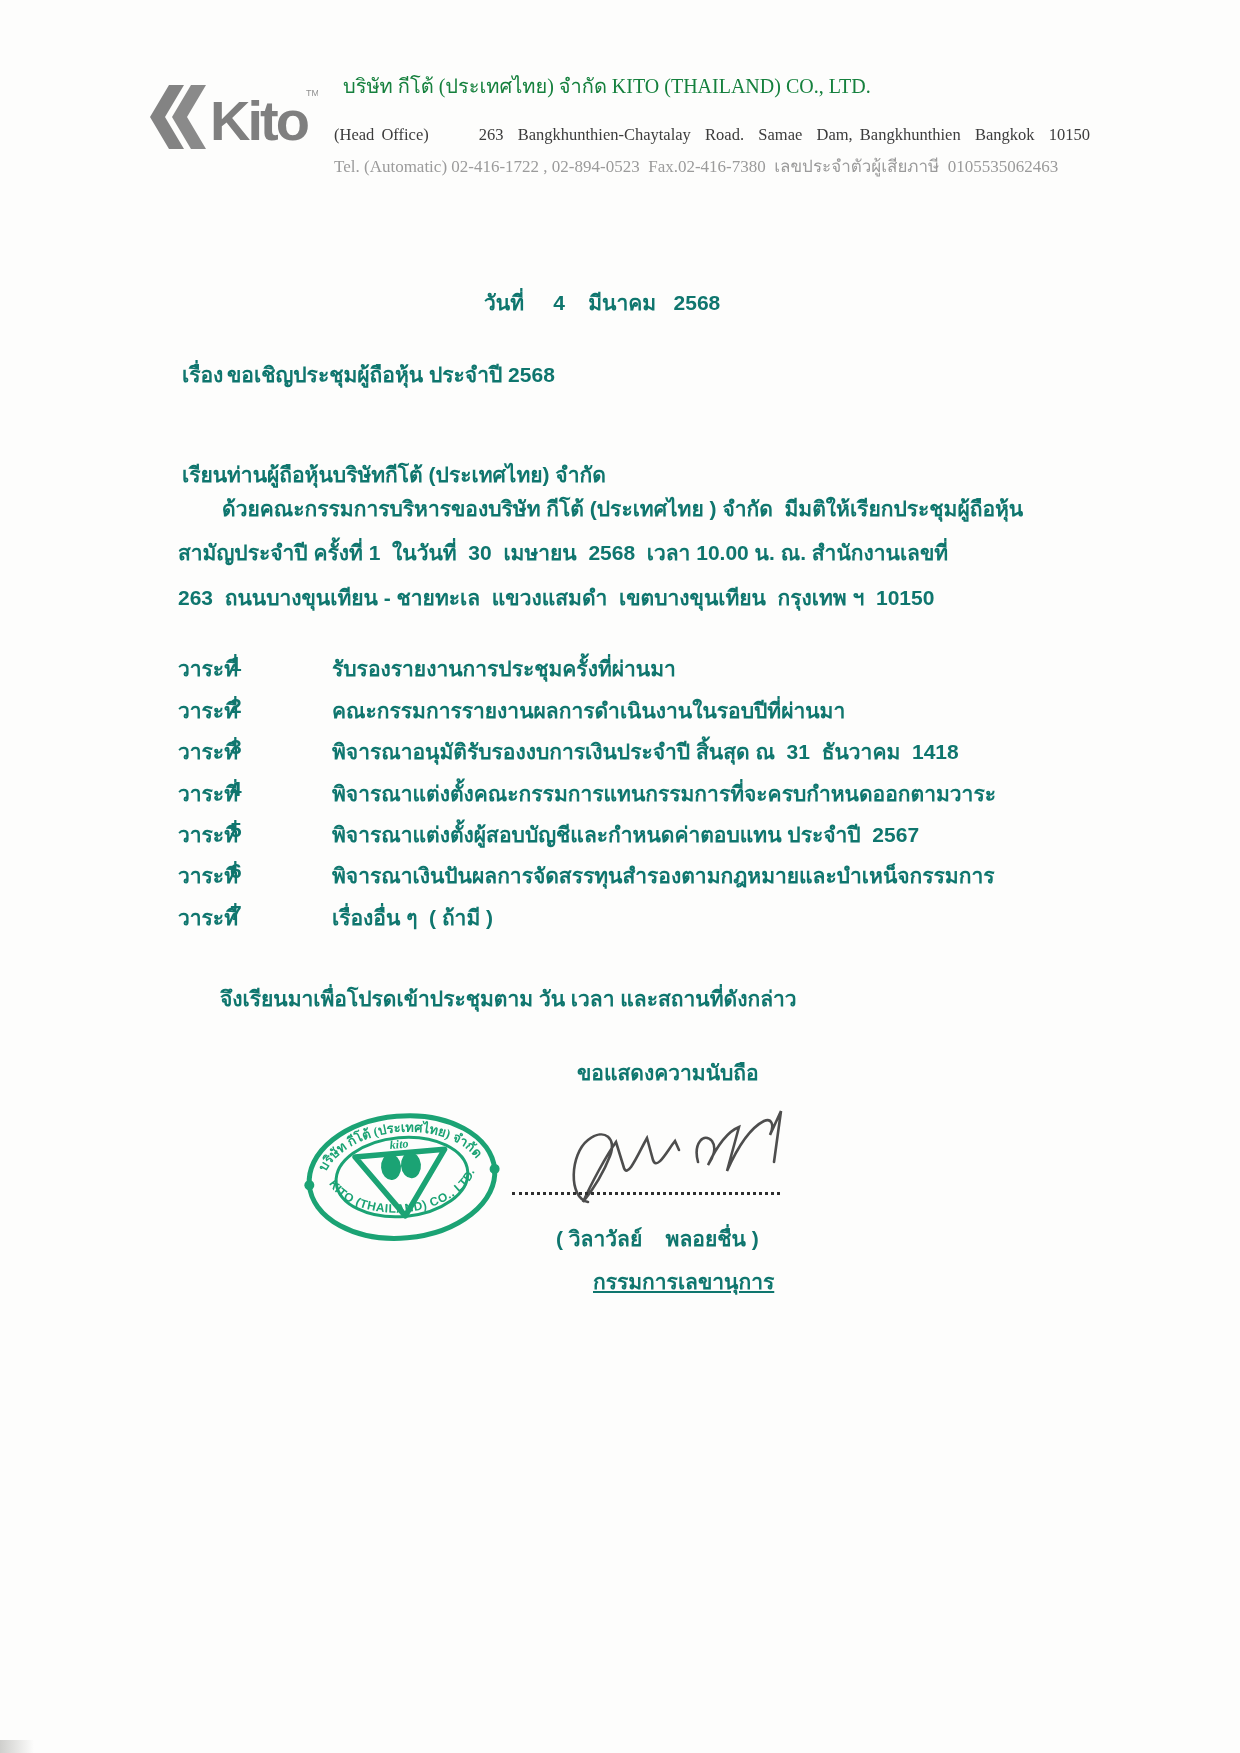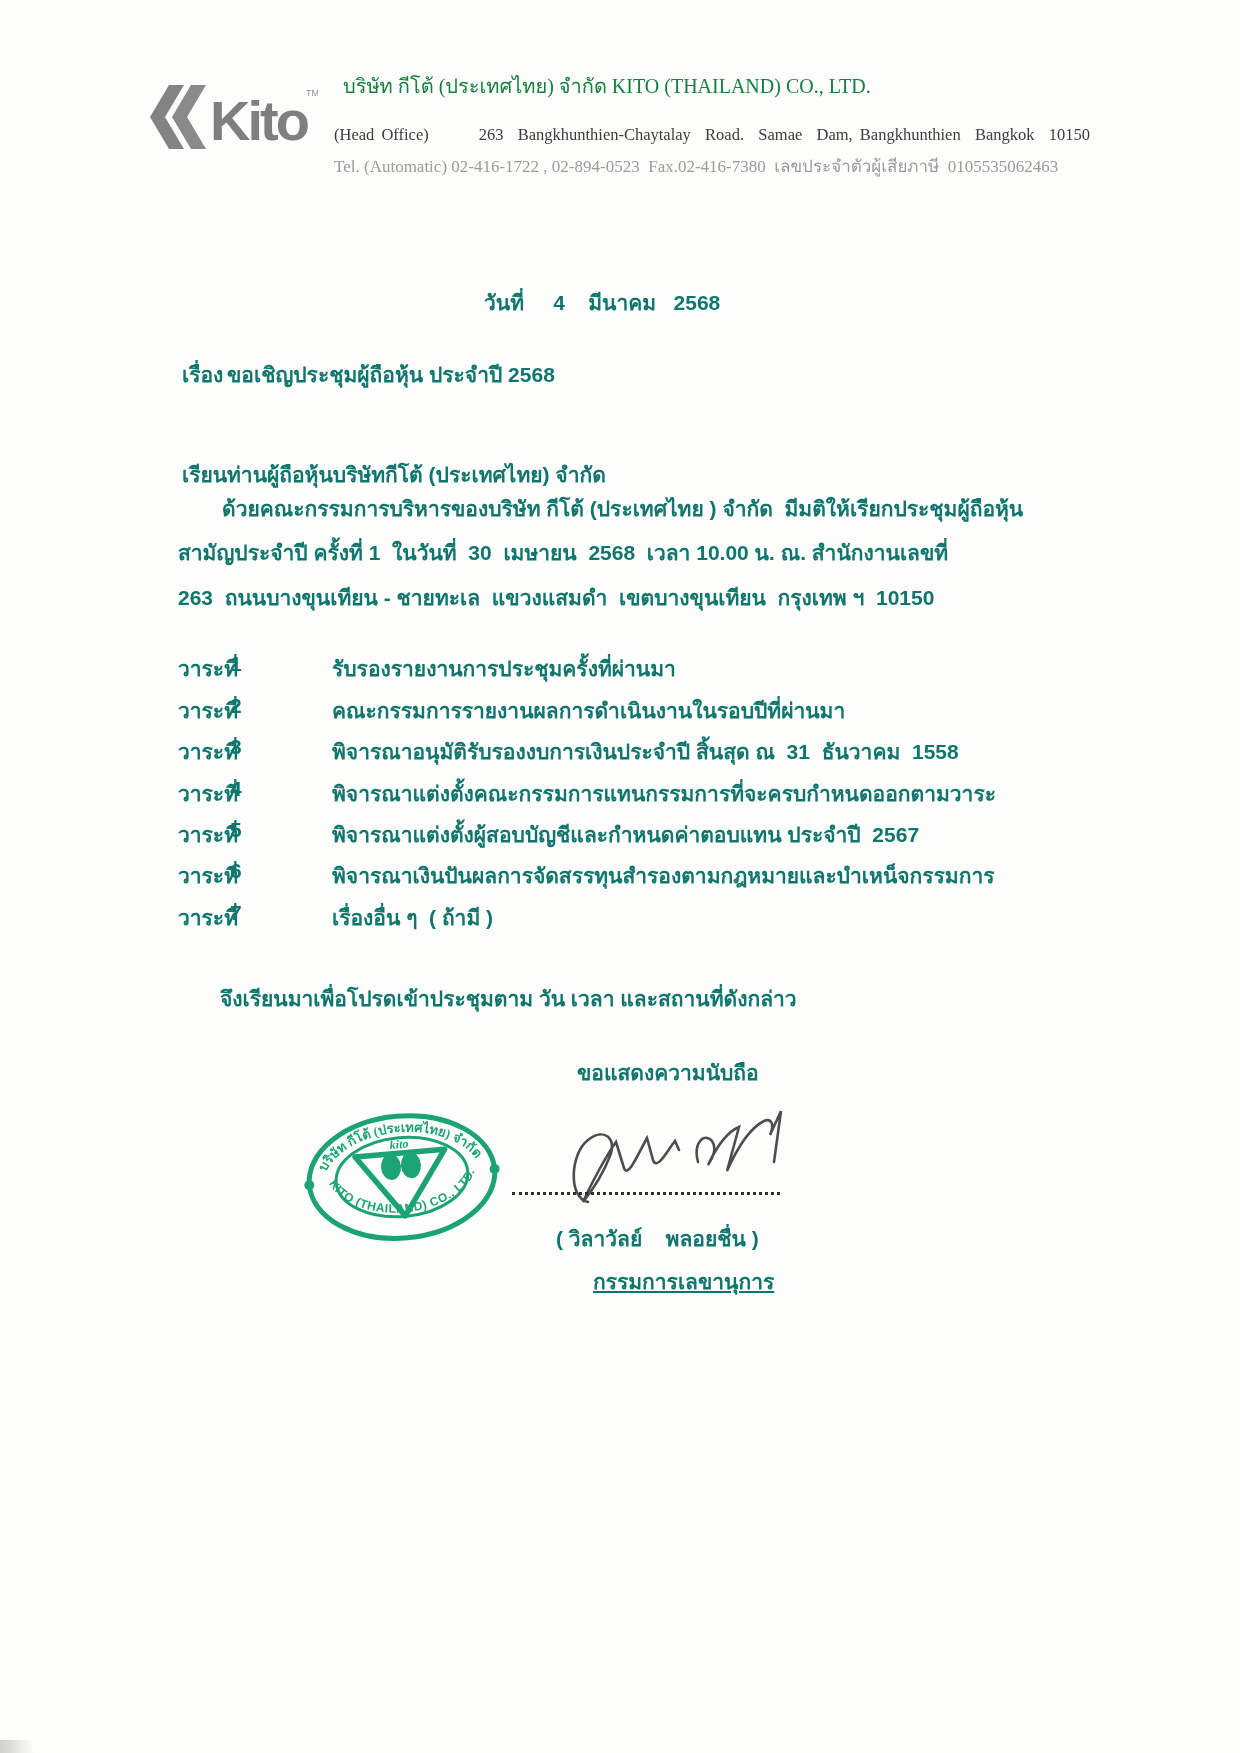--- a/index.html
+++ b/index.html
@@ -85,21 +85,21 @@
     <span class="abs t agenda-text" style="top:652px">รับรองรายงานการประชุมครั้งที่ผ่านมา</span>
   </div>
   <div>
     <span class="abs t agenda-label" style="top:694px">วาระที่</span>
     <span class="abs t agenda-no" style="top:694px">2</span>
     <span class="abs t agenda-text" style="top:694px">คณะกรรมการรายงานผลการดำเนินงานในรอบปีที่ผ่านมา</span>
   </div>
   <div>
     <span class="abs t agenda-label" style="top:735px">วาระที่</span>
     <span class="abs t agenda-no" style="top:735px">3</span>
-    <span class="abs t agenda-text" style="top:735px">พิจารณาอนุมัติรับรองงบการเงินประจำปี สิ้นสุด ณ  31  ธันวาคม  1558</span>
+    <span class="abs t agenda-text" style="top:735px">พิจารณาอนุมัติรับรองงบการเงินประจำปี สิ้นสุด ณ  31  ธันวาคม  1418</span>
   </div>
   <div>
     <span class="abs t agenda-label" style="top:777px">วาระที่</span>
     <span class="abs t agenda-no" style="top:777px">4</span>
     <span class="abs t agenda-text" style="top:777px">พิจารณาแต่งตั้งคณะกรรมการแทนกรรมการที่จะครบกำหนดออกตามวาระ</span>
   </div>
   <div>
     <span class="abs t agenda-label" style="top:818px">วาระที่</span>
     <span class="abs t agenda-no" style="top:818px">5</span>
     <span class="abs t agenda-text" style="top:818px">พิจารณาแต่งตั้งผู้สอบบัญชีและกำหนดค่าตอบแทน ประจำปี  2567</span>

